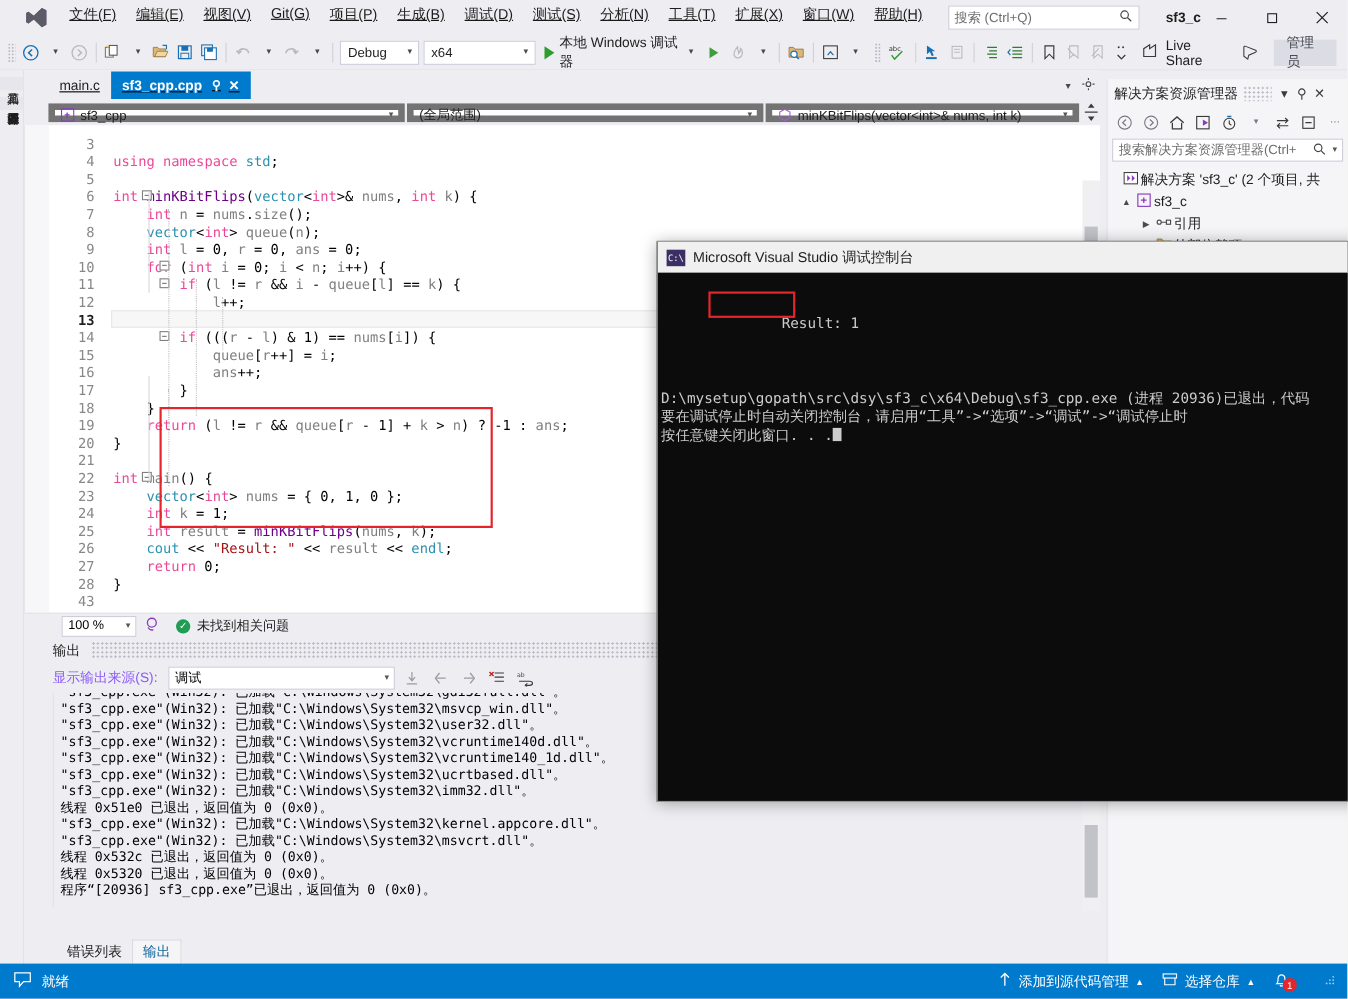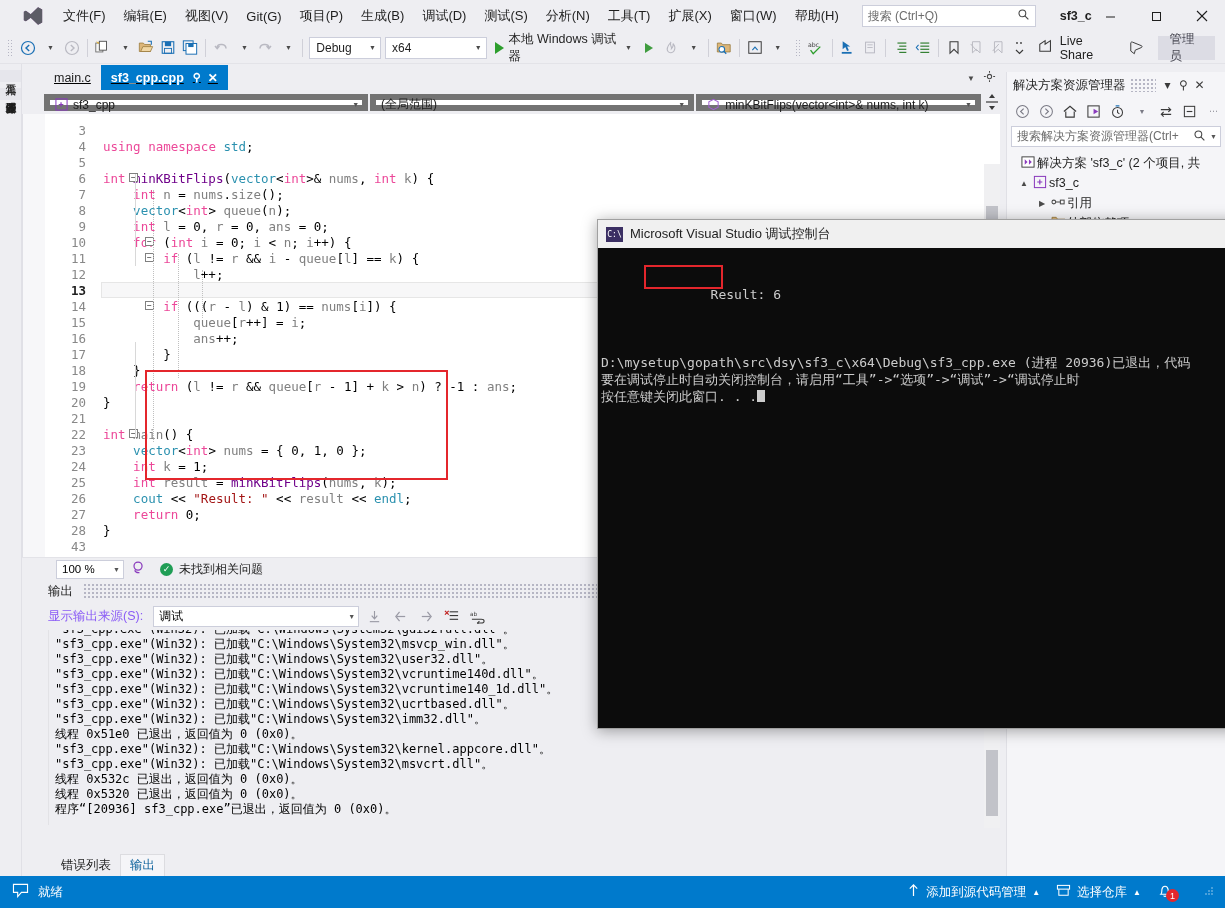--- a/index.html
+++ b/index.html
@@ -16,21 +16,21 @@
 
   
   .titlebar {
     position: absolute; left: 0; top: 0; width: 1225px; height: 32px;
     background: #eeeef2; display: flex; align-items: center;
   }
   .vs-logo {
     width: 30px; height: 30px; margin-left: 18px;
     display: flex; align-items: center; justify-content: center;
   }
-  .menu { display: flex; align-items: center; height: 32px; margin-left: 6px; }
+  .menu { display: flex; align-items: flex-start; height: 32px; margin-left: 6px; text-decoration: underline; }
   .menu-item {
     padding: 4px 9px; font-size: 13px; color: #1e1e1e; cursor: default; white-space: nowrap;
   }
   .searchbox {
     margin-left: 14px; width: 174px; height: 22px; background: #fff;
     border: 1px solid #cccedb; display: flex; align-items: center; padding: 0 5px;
     position: relative;
   }
   .searchbox .ph { color: #6d6d6d; font-size: 12px; flex: 1; }
   .searchbox .mag { color: #5a5a5a; }
@@ -925,21 +925,21 @@
     </div>
   </div>
 
   <div class="console">
     <div class="console-title">
       <span class="cico">C:\</span>
       <span class="ct">Microsoft Visual Studio 调试控制台</span>
     </div>
     <div class="console-body">
       <div style="position:relative; display:inline-block;">
-        <span class="cline">Result: 6</span>
+        <span class="cline">Result: 1</span>
         <div class="redbox" style="left:-4px; top:-4px; width:79px; height:24px;"></div>
       </div>
       <div id="console-lines"><div class="cline"></div><div class="cline">D:\mysetup\gopath\src\dsy\sf3_c\x64\Debug\sf3_cpp.exe (进程 20936)已退出，代码</div><div class="cline">要在调试停止时自动关闭控制台，请启用“工具”-&gt;“选项”-&gt;“调试”-&gt;“调试停止时</div><div class="cline">按任意键关闭此窗口. . .<span class="cursor-block"></span></div></div>
     </div>
   </div>
 
   <div class="statusbar">
     <div class="sb-left">
       <span>
         <svg width="17" height="15" viewBox="0 0 18 16">

